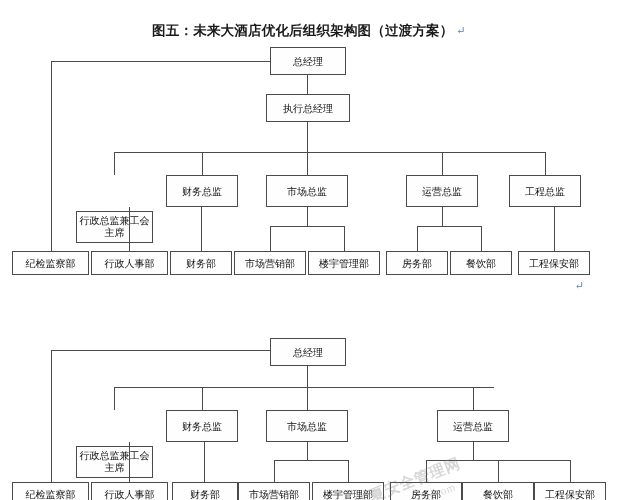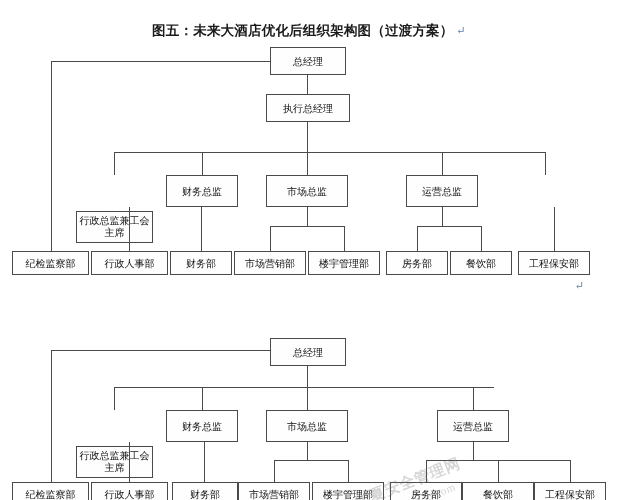--- a/index.html
+++ b/index.html
@@ -92,20 +92,21 @@
   </div>
 
   <div class="box" style="left:270px; top:31px; width:76px; height:28px;">总经理</div>
 
   <div class="box" style="left:266px; top:78px; width:84px; height:28px;">执行总经理</div>
 
   <div class="box two-line" style="left:76px; top:159px; width:77px; height:32px;">行政总监兼工会主席</div>
   <div class="box" style="left:166px; top:159px; width:72px; height:32px;">财务总监</div>
   <div class="box" style="left:266px; top:159px; width:82px; height:32px;">市场总监</div>
   <div class="box" style="left:406px; top:159px; width:72px; height:32px;">运营总监</div>
+  <div class="box" style="left:509px; top:159px; width:72px; height:32px;">工程总监</div>
 
   <div class="box" style="left:12px; top:235px; width:77px; height:24px;">纪检监察部</div>
   <div class="box" style="left:91px; top:235px; width:77px; height:24px;">行政人事部</div>
   <div class="box" style="left:170px; top:235px; width:62px; height:24px;">财务部</div>
   <div class="box" style="left:234px; top:235px; width:72px; height:24px;">市场营销部</div>
   <div class="box" style="left:308px; top:235px; width:72px; height:24px;">楼宇管理部</div>
   <div class="box" style="left:386px; top:235px; width:62px; height:24px;">房务部</div>
   <div class="box" style="left:450px; top:235px; width:62px; height:24px;">餐饮部</div>
   <div class="box" style="left:518px; top:235px; width:72px; height:24px;">工程保安部</div>
 

